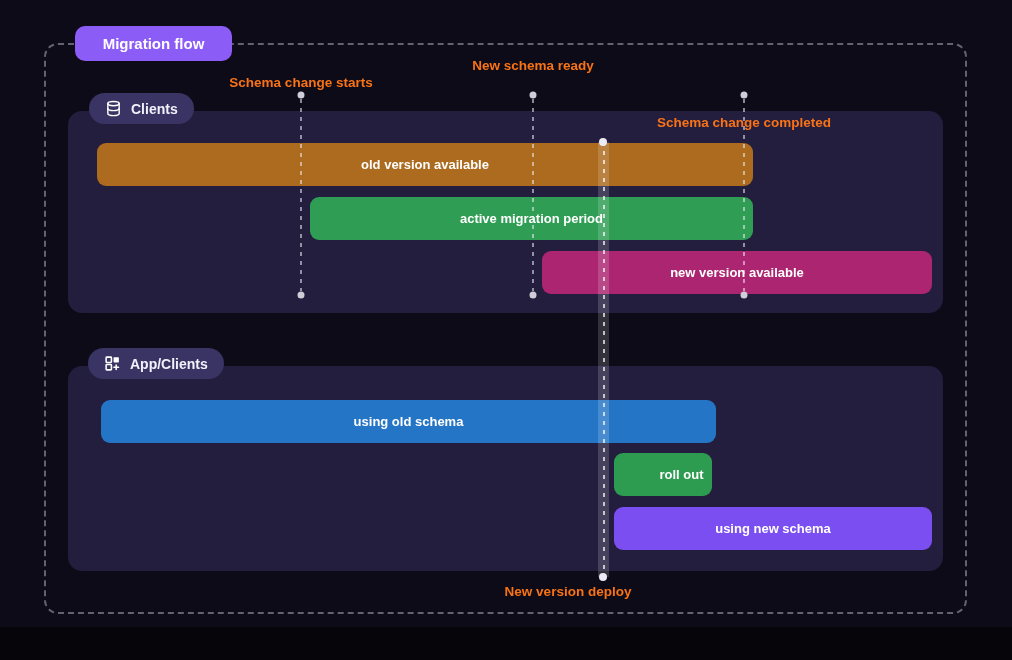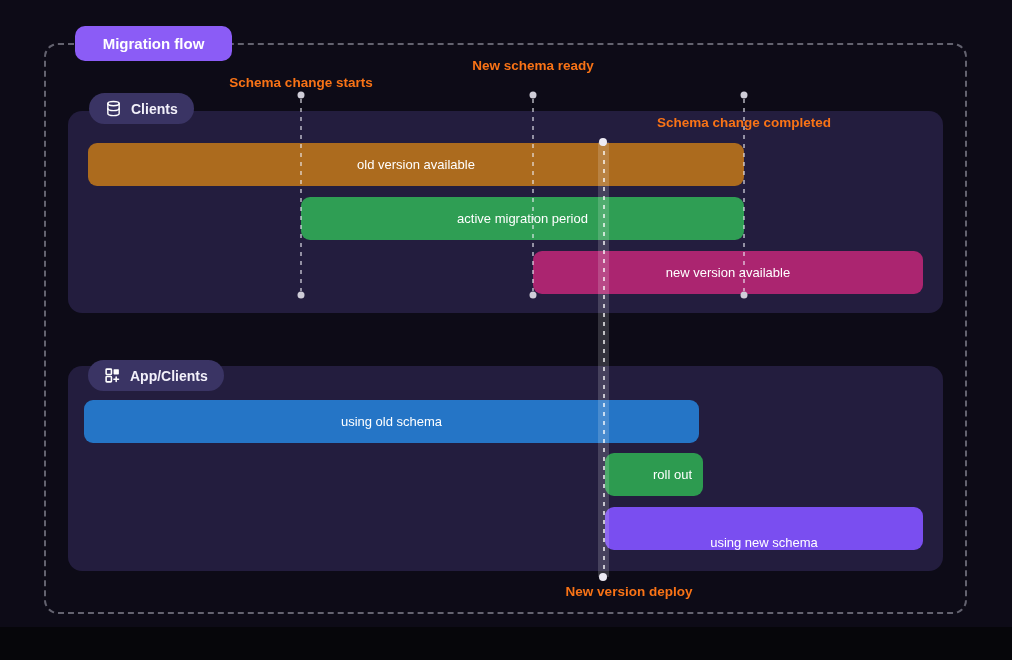--- a/index.html
+++ b/index.html
@@ -27,43 +27,43 @@
   }
   .panel-db  { top:111px; height:202px; }
   .panel-app { top:366px; height:205px; }
 
   .pill {
     position:absolute; height:31px; background:#3a3464; border-radius:16px;
     display:flex; align-items:center; gap:9px; padding:0 16px;
     color:#f2f0fa; font-weight:bold; font-size:14px; z-index:6; white-space:nowrap;
   }
   .pill-db  { left:89px; top:93px; }
-  .pill-app { left:88px; top:360px; }
+  .pill-app { left:88px; top:348px; }
   .pill svg { display:block; }
 
   .bar {
     position:absolute; height:43px; border-radius:9px; z-index:2;
     display:flex; align-items:center; justify-content:center;
-    color:#ffffff; font-weight:normal; font-size:13px; white-space:nowrap;
+    color:#ffffff; font-weight:bold; font-size:13px; white-space:nowrap;margin-left:9px;
   }
   .bar-old       { left:88px;  top:143px; width:656px; }
   .bar-active    { left:301px; top:197px; width:443px; }
   .bar-newver    { left:533px; top:251px; width:390px; }
-  .bar-usingold  { left:84px;  top:400px; width:615px; }
+  .bar-usingold  { left:92px;  top:400px; width:615px; }
   .bar-rollout   { left:605px; top:453px; width:98px;padding-left:37px;  }
-  .bar-usingnew  { left:605px; top:507px; width:318px;align-items:flex-end; }
+  .bar-usingnew  { left:605px; top:507px; width:318px; }
 
   .marker-label {
     position:absolute; transform:translateX(-50%);
     color:#f97316; font-weight:bold; font-size:13.5px; white-space:nowrap; z-index:6;
   }
   .ml-1 { left:301px; top:75px; }
   .ml-2 { left:533px; top:58px; }
   .ml-3 { left:744px; top:75px;margin-top:40px; }
-  .ml-deploy { left:629px; top:584px; }
+  .ml-deploy { left:568px; top:584px; }
 
   .vline {
     position:absolute; width:2px; top:99px; height:192px; z-index:3;
     background:repeating-linear-gradient(to bottom, rgba(240,240,248,0.55) 0px, rgba(240,240,248,0.55) 4px, transparent 4px, transparent 9px);
   }
   .vl-1 { left:300px; } .vl-2 { left:532px; } .vl-3 { left:743px; }
 
   .dot {
     position:absolute; width:7px; height:7px; border-radius:50%;
     background:#cfcdd8; z-index:4; transform:translate(-50%,-50%);

